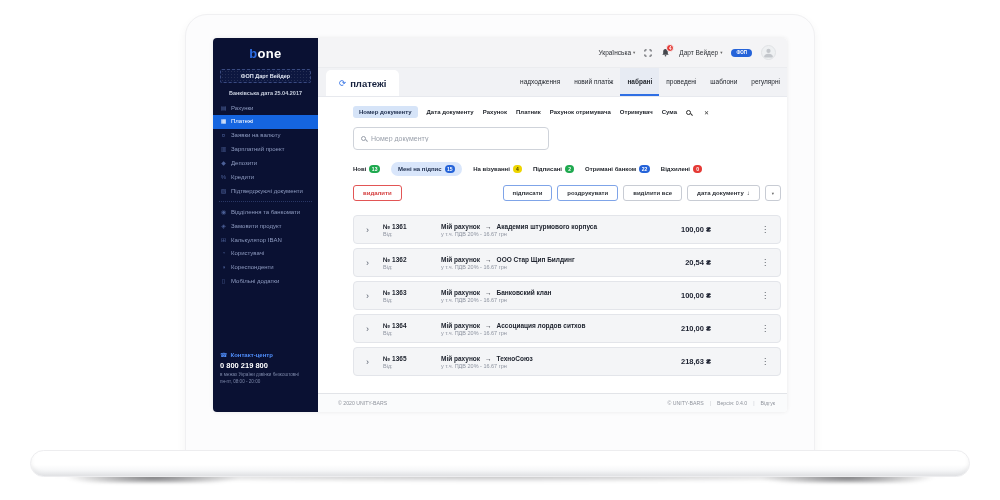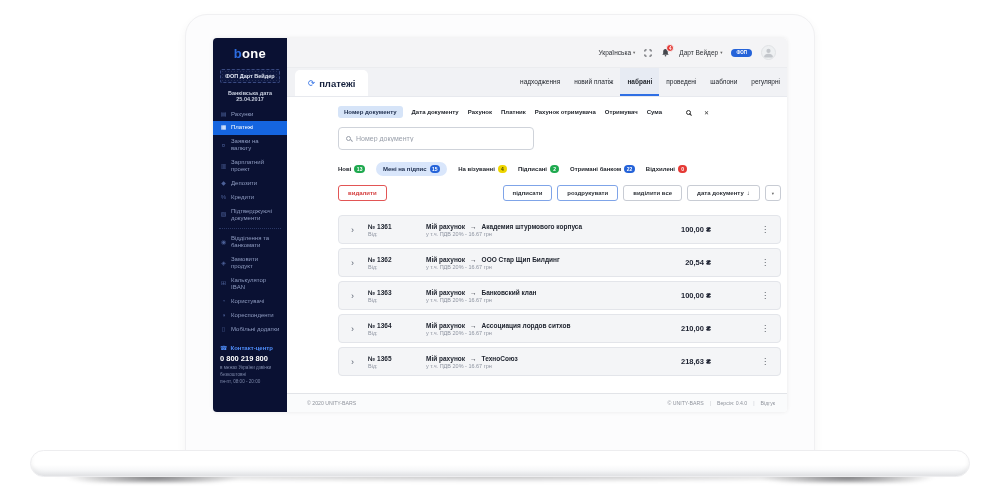--- a/index.html
+++ b/index.html
@@ -20,21 +20,21 @@
     background:linear-gradient(#ffffff 55%, #edeef1);
     border:1px solid #ededef; border-radius:14px;
     box-shadow:inset 0 -3px 4px rgba(0,0,0,.06); }
 
   
   .app { position:absolute; left:213px; top:38px; width:574px; height:374px; z-index:4;
     display:flex; border-radius:4px; overflow:hidden; box-shadow:0 0 4px rgba(0,0,0,.08);
     background:#fff; }
 
   
-  .sidebar { width:74px; flex-shrink:0; background:#0a1133; color:#8e9bc0;
+  .sidebar { width:105px; flex-shrink:0; background:#0a1133; color:#8e9bc0;
     display:flex; flex-direction:column; }
   .logo { text-align:center; padding:8px 0 5px; font-size:13px; font-weight:bold; color:#fff;
     letter-spacing:.3px; }
   .logo-b { color:#2d6ce1; }
   .company-box { margin:3px 7px; border:1px dashed #3a4a80; background:#0d1740; border-radius:2px;
     padding:3px 2px; text-align:center; color:#dfe4f0; font-size:5.5px; font-weight:bold;
     background-image:radial-gradient(rgba(255,255,255,.10) .5px, transparent .6px);
     background-size:3px 3px; }
   .bank-date { text-align:center; margin:4px 2px 5px; font-size:5.5px; font-weight:bold; color:#c7cede; }
   .menu { list-style:none; }
@@ -69,21 +69,21 @@
   .header-row { height:29px; flex-shrink:0; background:#f1f2f5; display:flex; align-items:flex-end;
     padding-left:8px; border-bottom:1px solid #e7e9ee; }
   .page-tab { background:#fff; border-radius:5px 5px 0 0; height:26px; display:flex; align-items:center;
     gap:4px; padding:0 13px; font-size:9.5px; font-weight:bold; color:#15203c; }
   .sync-icon { color:#2f6fe4; font-size:8.5px; font-weight:normal; }
   .tabs { margin-left:auto; display:flex; align-items:stretch; height:100%; }
   .tab { display:flex; align-items:center; padding:0 7px; font-size:6.5px; color:#23272e;
     border-bottom:2px solid transparent; cursor:pointer; }
   .tab.active { background:#e7ebf3; border-bottom-color:#2f6fe4; font-weight:bold; }
 
-  .panel { flex:1; background:#fff; padding:9px 6px 0 51px; overflow:hidden; }
+  .panel { flex:1; background:#fff; padding:9px 6px 0 35px; overflow:hidden; }
 
   .filters { display:flex; align-items:center; gap:9px; font-size:6px; font-weight:bold;
     color:#23272e; margin-bottom:9px; padding-right:72px; }
   .filter { padding:3px 0; cursor:pointer; white-space:nowrap; }
   .filter.active { background:#d6e4f8; border-radius:3px; padding:3px 6px; color:#1c2c4c; }
   .filter-icons { margin-left:auto; display:flex; gap:13px; align-items:center; }
   .mag { width:5px; height:5px; border:1px solid #333; border-radius:50%; position:relative; display:inline-block; }
   .mag::after { content:''; position:absolute; width:3px; height:1px; background:#333;
     transform:rotate(45deg); right:-2.5px; bottom:-1px; }
   .x-icon { font-size:6px; color:#333; cursor:pointer; }

